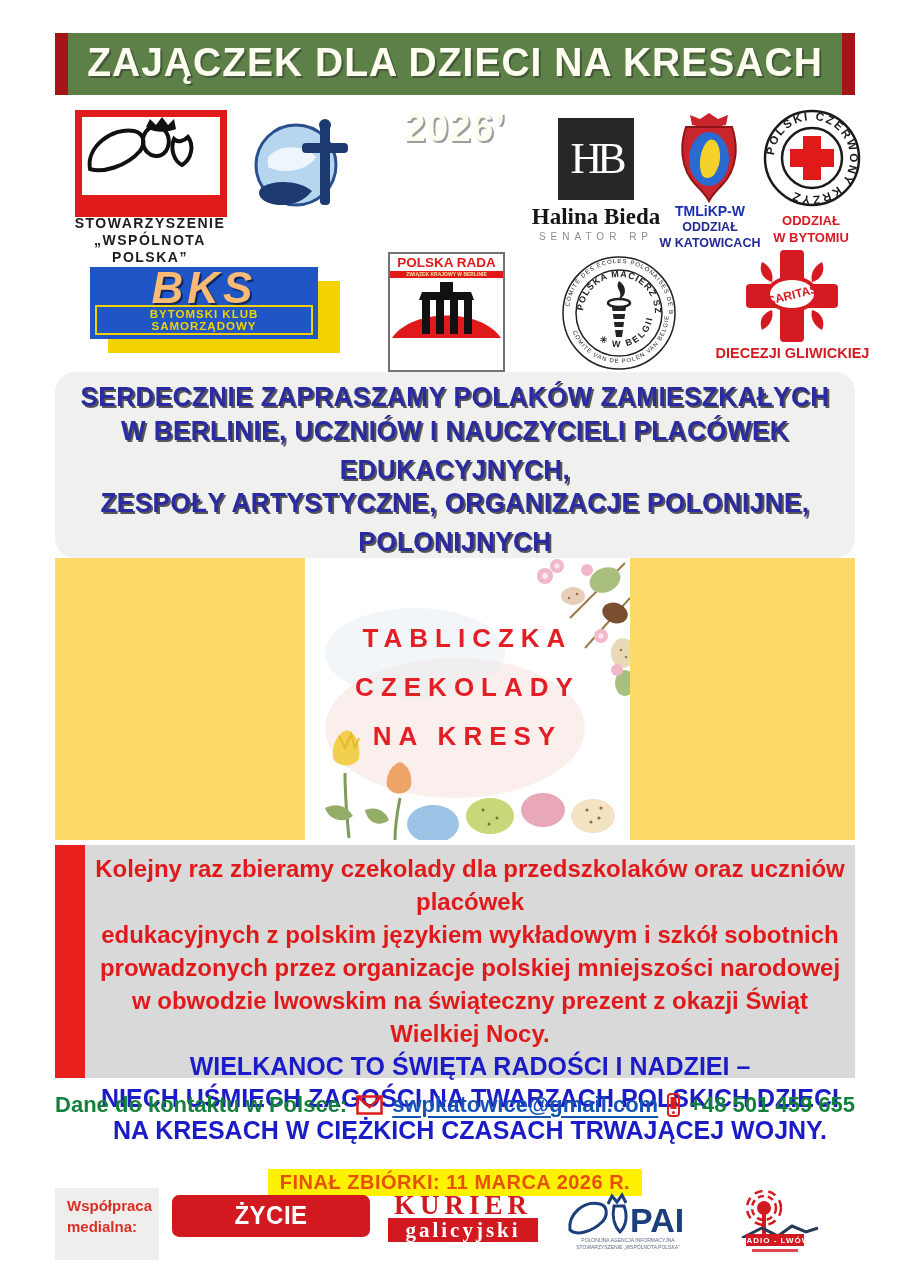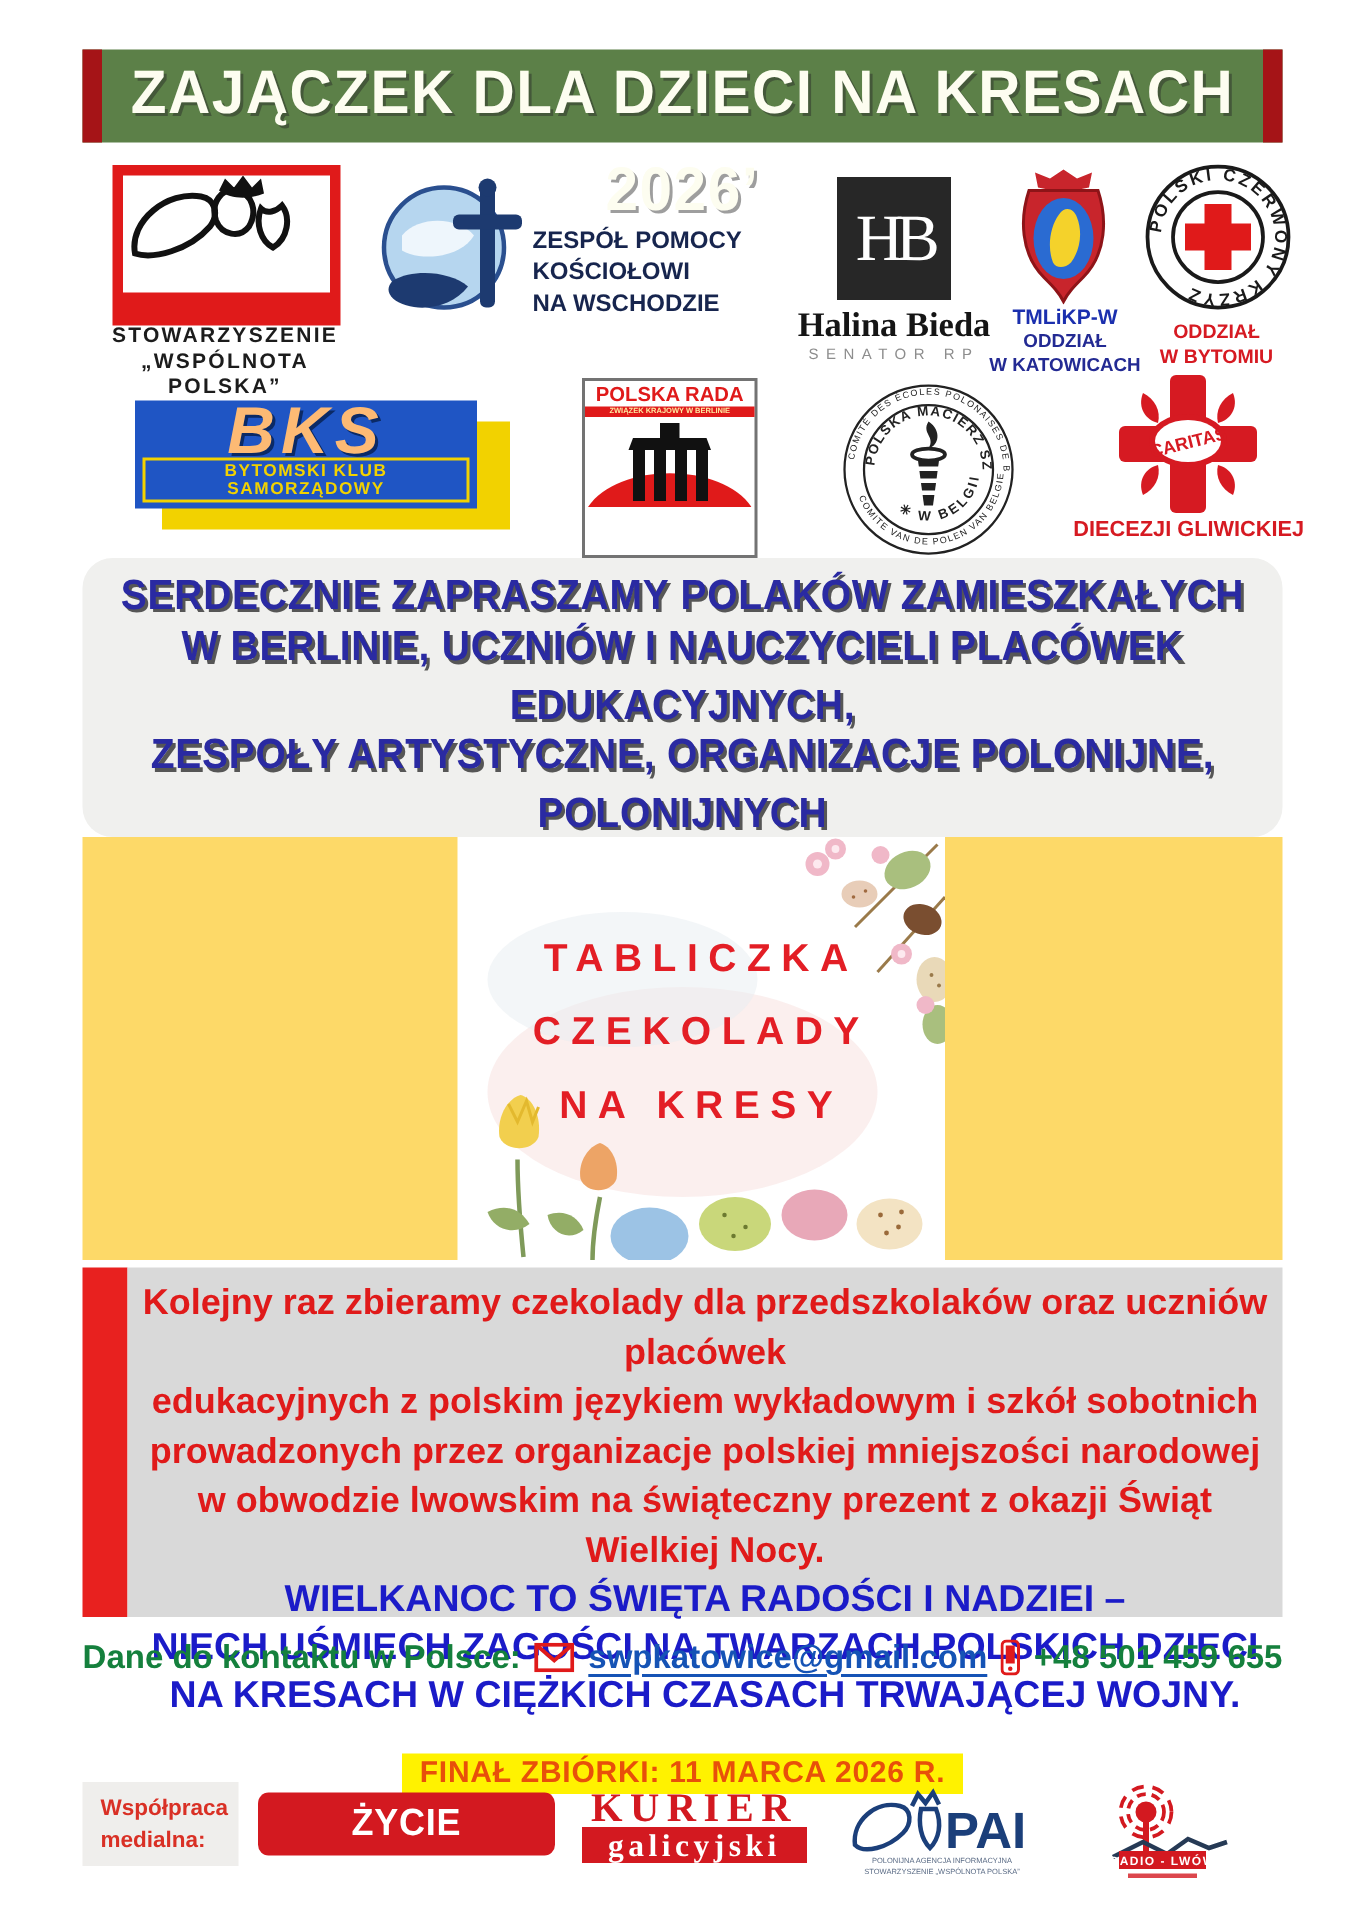--- a/index.html
+++ b/index.html
@@ -88,21 +88,21 @@
   .contact .label,.contact .phone{color:#15803d;font-size:22px;font-weight:800;}
   .contact .email{color:#1553b5;font-size:22px;font-weight:800;text-decoration:underline;
                   text-underline-offset:4px;}
 
   
   .final-wrap{left:55px;top:1140px;width:800px;text-align:center;margin-top:29px;}
   .final-badge{display:inline-block;background:#fff200;color:#e8500a;font-size:20px;
                font-weight:800;padding:2px 12px;letter-spacing:.5px;}
 
   
-  .media-label{left:55px;top:1188px;width:104px;height:56px;background:#efeeec;color:#d93025;
+  .media-label{left:55px;top:1188px;width:104px;height:72px;background:#efeeec;color:#d93025;
                font-size:15px;font-weight:700;line-height:21px;padding:7px 0 0 12px;
                box-sizing:border-box;}
   .zycie{left:172px;top:1196px;width:198px;height:40px;background:#d31920;border-radius:7px;
          color:#fff;text-align:center;line-height:40px;font-size:24px;font-weight:900;
          letter-spacing:.5px;transform:scaleY(1.05);}
   .kurier{left:388px;top:1192px;width:150px;text-align:center;
           font-family:"Liberation Serif",serif;}
   .kurier .l1{color:#d31920;font-size:27px;font-weight:900;letter-spacing:5px;line-height:26px;}
   .kurier .l2{background:#d31920;color:#fff;font-size:21px;font-weight:900;letter-spacing:3px;
               line-height:24px;}
@@ -134,25 +134,20 @@
   </div>
 
   <svg class="abs globe-logo" width="102" height="108" viewBox="0 0 102 108">
     <circle cx="46" cy="52" r="40" fill="#b6d6ef" stroke="#2a4f8f" stroke-width="3"></circle>
     <path d="M18 44 C30 30 56 32 66 44 C58 58 32 62 18 54 Z" fill="#eef6fc"></path>
     <rect x="70" y="8" width="10" height="84" rx="4" fill="#1d3a70"></rect>
     <rect x="52" y="30" width="46" height="10" rx="4" fill="#1d3a70"></rect>
     <circle cx="75" cy="12" r="6" fill="#1d3a70"></circle>
     <path d="M12 74 C26 66 50 68 62 78 C50 94 24 96 12 86 C8 82 8 78 12 74 Z" fill="#1d3a70"></path>
   </svg>
-  <div class="abs zespol-caption">
-    <div>ZESPÓŁ POMOCY</div>
-    <div>KOŚCIOŁOWI</div>
-    <div>NA WSCHODZIE</div>
-  </div>
 
   <div class="abs hb-box">HB</div>
   <div class="abs hb-name">Halina Bieda</div>
   <div class="abs hb-sub">SENATOR RP</div>
 
   <svg class="abs crest-logo" width="66" height="92" viewBox="0 0 66 92">
     <path d="M33 2 L42 8 L52 4 L50 14 L40 16 L26 16 L16 14 L14 4 L24 8 Z" fill="#c8252c"></path>
     <path d="M10 16 L56 16 C62 34 62 58 46 74 C40 80 36 84 33 90 C30 84 26 80 20 74 C4 58 4 34 10 16 Z" fill="#c8252c" stroke="#8e1418" stroke-width="2"></path>
     <ellipse cx="33" cy="48" rx="20" ry="27" fill="#2a6bd2"></ellipse>
     <path d="M26 64 C22 54 24 40 30 32 C34 26 40 28 42 34 C46 44 44 56 38 64 C34 68 28 68 26 64 Z" fill="#f4d22b"></path>

